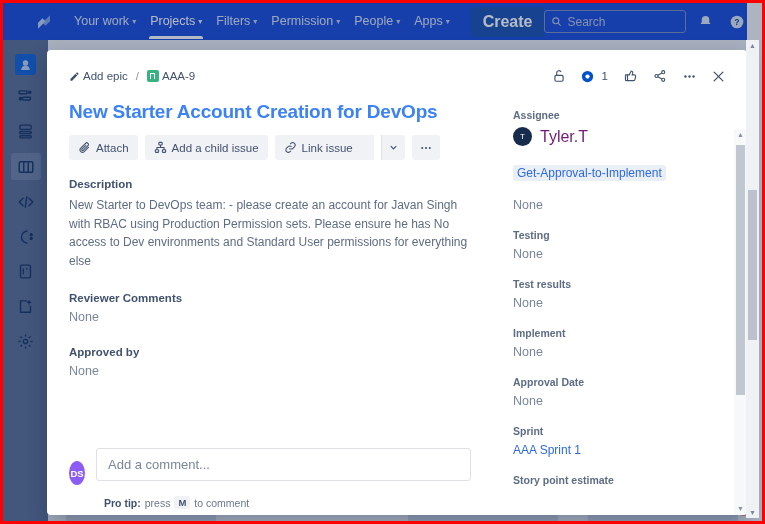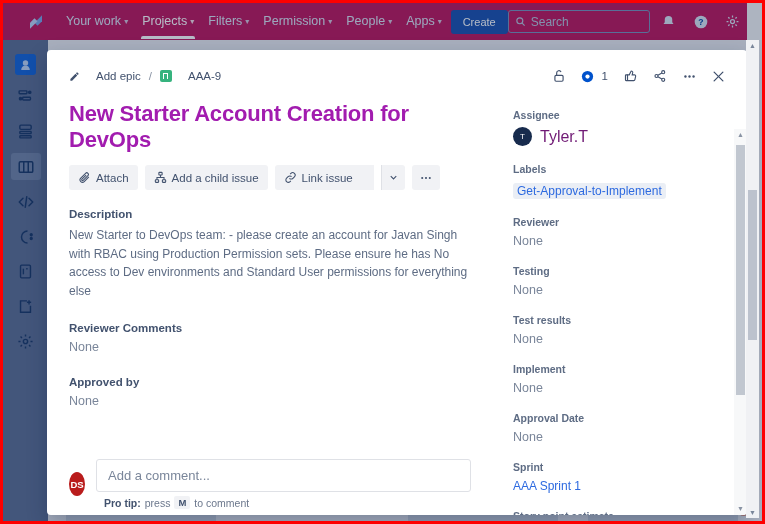--- a/index.html
+++ b/index.html
@@ -12,42 +12,42 @@
   #screen {
     position: relative;
     width: 765px; height: 524px;
     border: 3px solid #fe0000;
     background: #f4f5f7;
     overflow: hidden;
   }
   
   #topnav {
     position: absolute; left: 0; top: 0; right: 15px; height: 37px;
-    background: #be185d;
+    background: #1d4ed8;
     display: flex; align-items: center;
-    padding: 0 8px;
+    padding: 0 16px;
     z-index: 5;
   }
   .grid-icon { width: 16px; height: 16px; margin: 0 7px 0 5px; display: grid;
     grid-template-columns: repeat(3,1fr); grid-template-rows: repeat(3,1fr); gap: 2px; }
   .grid-icon i { background: #cfd9e9; border-radius: 1px; display:block; }
   .jira-logo { width: 18px; height: 18px; margin-right: 14px; position: relative; }
   .nav-item {
     color: #dbe4f3; font-size: 12.5px; padding: 10px 7px 11px; cursor: pointer;
     display: flex; align-items: center; gap: 3px; white-space: nowrap; position: relative;
   }
   .nav-item.active { color: #fff; }
   .nav-item.active::after {
     content: ""; position: absolute; left: 6px; right: 6px; bottom: 0; height: 3px;
     background: #fff; border-radius: 2px 2px 0 0;
   }
   .caret { font-size: 8px; opacity: .85; }
   .create-btn {
-    background: #1c52b0; color: #fff; font-size: 11px; font-weight: normal;
-    border: none; border-radius: 3px; padding: 6px 12px; margin-left: 2px; cursor: pointer;
+    background: #1c52b0; color: #fff; font-size: 16px; font-weight: bold;
+    border: none; border-radius: 3px; padding: 6px 12px; margin-left: 14px; cursor: pointer;
   }
   .search-wrap {
     margin-left: auto; display: flex; align-items: center; gap: 2px;
   }
   .search-box {
     width: 142px; height: 23px; background: transparent; border: 1px solid #7a93bd;
     border-radius: 3px; display: flex; align-items: center; padding: 0 6px; gap: 5px;
   }
   .search-box span.ph { color: #b7c5dd; font-size: 12px; }
   .nav-ic { width: 26px; height: 26px; display:flex; align-items:center; justify-content:center;
@@ -87,64 +87,64 @@
   #modal {
     position: absolute; left: 44px; top: 47px; width: 700px; height: 465px;
     background: #fff; border-radius: 4px; z-index: 10;
     box-shadow: 0 8px 20px rgba(9,30,66,.28);
     overflow: hidden; display: flex; flex-direction: column;
   }
   .modal-head {
     display: flex; align-items: center; padding: 13px 16px 6px 22px; flex: 0 0 auto;
   }
   .crumb { display: flex; align-items: center; gap: 5px; font-size: 11.5px; }
-  .crumb a { color: #42526e; text-decoration: none; cursor: pointer; display:flex; align-items:center; gap:16px;}
+  .crumb a { color: #42526e; text-decoration: none; cursor: pointer; display:flex; align-items:center; gap:3px;}
   .crumb .sep { color: #8993a4; margin: 0 3px; }
   .story-ic { width: 12px; height: 12px; background: #36b37e; border-radius: 2px;
     display:inline-flex; align-items:center; justify-content:center; }
   .story-ic i { width:5px; height:6px; border:1.4px solid #fff; border-bottom:none; display:block;}
   .head-actions { margin-left: auto; display: flex; align-items: center; gap: 3px; }
   .hic { width: 26px; height: 26px; display:flex; align-items:center; justify-content:center;
     border-radius: 3px; cursor: pointer; color: #42526e; }
   .watch-count { font-size: 11.5px; color: #42526e; margin: 0 7px 0 -2px; }
   .modal-body { flex: 1; display: flex; overflow: hidden; position: relative; }
   
   .content {
     width: 452px; padding: 6px 20px 0 22px; position: relative; overflow: hidden;
   }
   h1.issue-title {
-    font-size: 22px; color: #a21caf; font-weight: bold; letter-spacing: -.2px;
+    font-size: 19px; color: #3b82f6; font-weight: bold; letter-spacing: -.2px;
     margin-bottom: 12px;
   }
   .btn-row { display: flex; align-items: center; gap: 7px; margin-bottom: 18px; }
   .jbtn {
     background: #f1f2f5; border: none; border-radius: 3px; height: 25px;
     padding: 0 9px; font-size: 11.5px; color: #42526e; display: flex;
     align-items: center; gap: 5px; cursor: pointer; font-family: inherit;
   }
   .jbtn.grp { border-radius: 3px 0 0 3px; padding-right: 21px; }
   .jbtn.grp-end { border-radius: 0 3px 3px 0; padding: 0 6px; border-left: 1px solid #dfe1e6; }
   .jbtn.sq { padding: 0 7px; }
   .fld-label { font-size: 11.5px; font-weight: bold; color: #42526e; margin-bottom: 6px; }
   .fld-text { font-size: 12px; color: #5e6c84; line-height: 1.55; }
   .fld-none { font-size: 12.5px; color: #7a869a; }
   .block { margin-bottom: 22px; }
   .comment-area { position: absolute; left: 22px; right: 28px; bottom: 0; padding-bottom: 6px; background:#fff; }
   .comment-row { display: flex; align-items: flex-start; gap: 11px; }
   .avatar-ds {
-    width: 16px; height: 24px; border-radius: 50%; background: #b91c1c; color: #fff;
+    width: 16px; height: 24px; border-radius: 50%; background: #8b5cf6; color: #fff;
     font-size: 9.5px; font-weight: bold; display: flex; align-items: center;
     justify-content: center; flex: 0 0 auto; margin-top: 13px;
   }
   .comment-input {
     flex: 1; height: 33px; border: 1px solid #dfe1e6; border-radius: 3px;
     display: flex; align-items: center; padding: 0 11px; color: #7a869a; font-size: 13px;
     cursor: text; background: #fff;
   }
-  .protip { font-size: 10.5px; color: #6b778c; margin: 0 0 0 35px; display:flex; align-items:center; gap:4px;}
+  .protip { font-size: 10.5px; color: #6b778c; margin: 11px 0 0 35px; display:flex; align-items:center; gap:4px;}
   .protip b { color: #42526e; }
   .kbd { background: #f1f2f5; border-radius: 2px; padding: 1px 4px; font-size: 9.5px;
     color: #42526e; font-weight: bold; }
   
   .side-panel {
     width: 248px; padding: 14px 16px 0 14px; overflow: hidden; position: relative;
   }
   .sfld { margin-bottom: 17px; }
   .sfld .lab { font-size: 10.5px; font-weight: bold; color: #5e6c84; margin-bottom: 6px; }
   .assignee-row { display: flex; align-items: center; gap: 8px; }
@@ -475,25 +475,23 @@
 
       <div class="side-panel">
         <div class="sfld">
           <div class="lab">Assignee</div>
           <div class="assignee-row">
             <div class="avatar-t">T</div>
             <span class="assignee-name">Tyler.T</span>
           </div>
         </div>
         <div class="sfld">
-          <div class="lab">Labels</div>
           <span class="chip">Get-Approval-to-Implement</span>
         </div>
         <div class="sfld">
-          <div class="lab">Reviewer</div>
           <div class="fld-none">None</div>
         </div>
         <div class="sfld">
           <div class="lab">Testing</div>
           <div class="fld-none">None</div>
         </div>
         <div class="sfld">
           <div class="lab">Test results</div>
           <div class="fld-none">None</div>
         </div>

